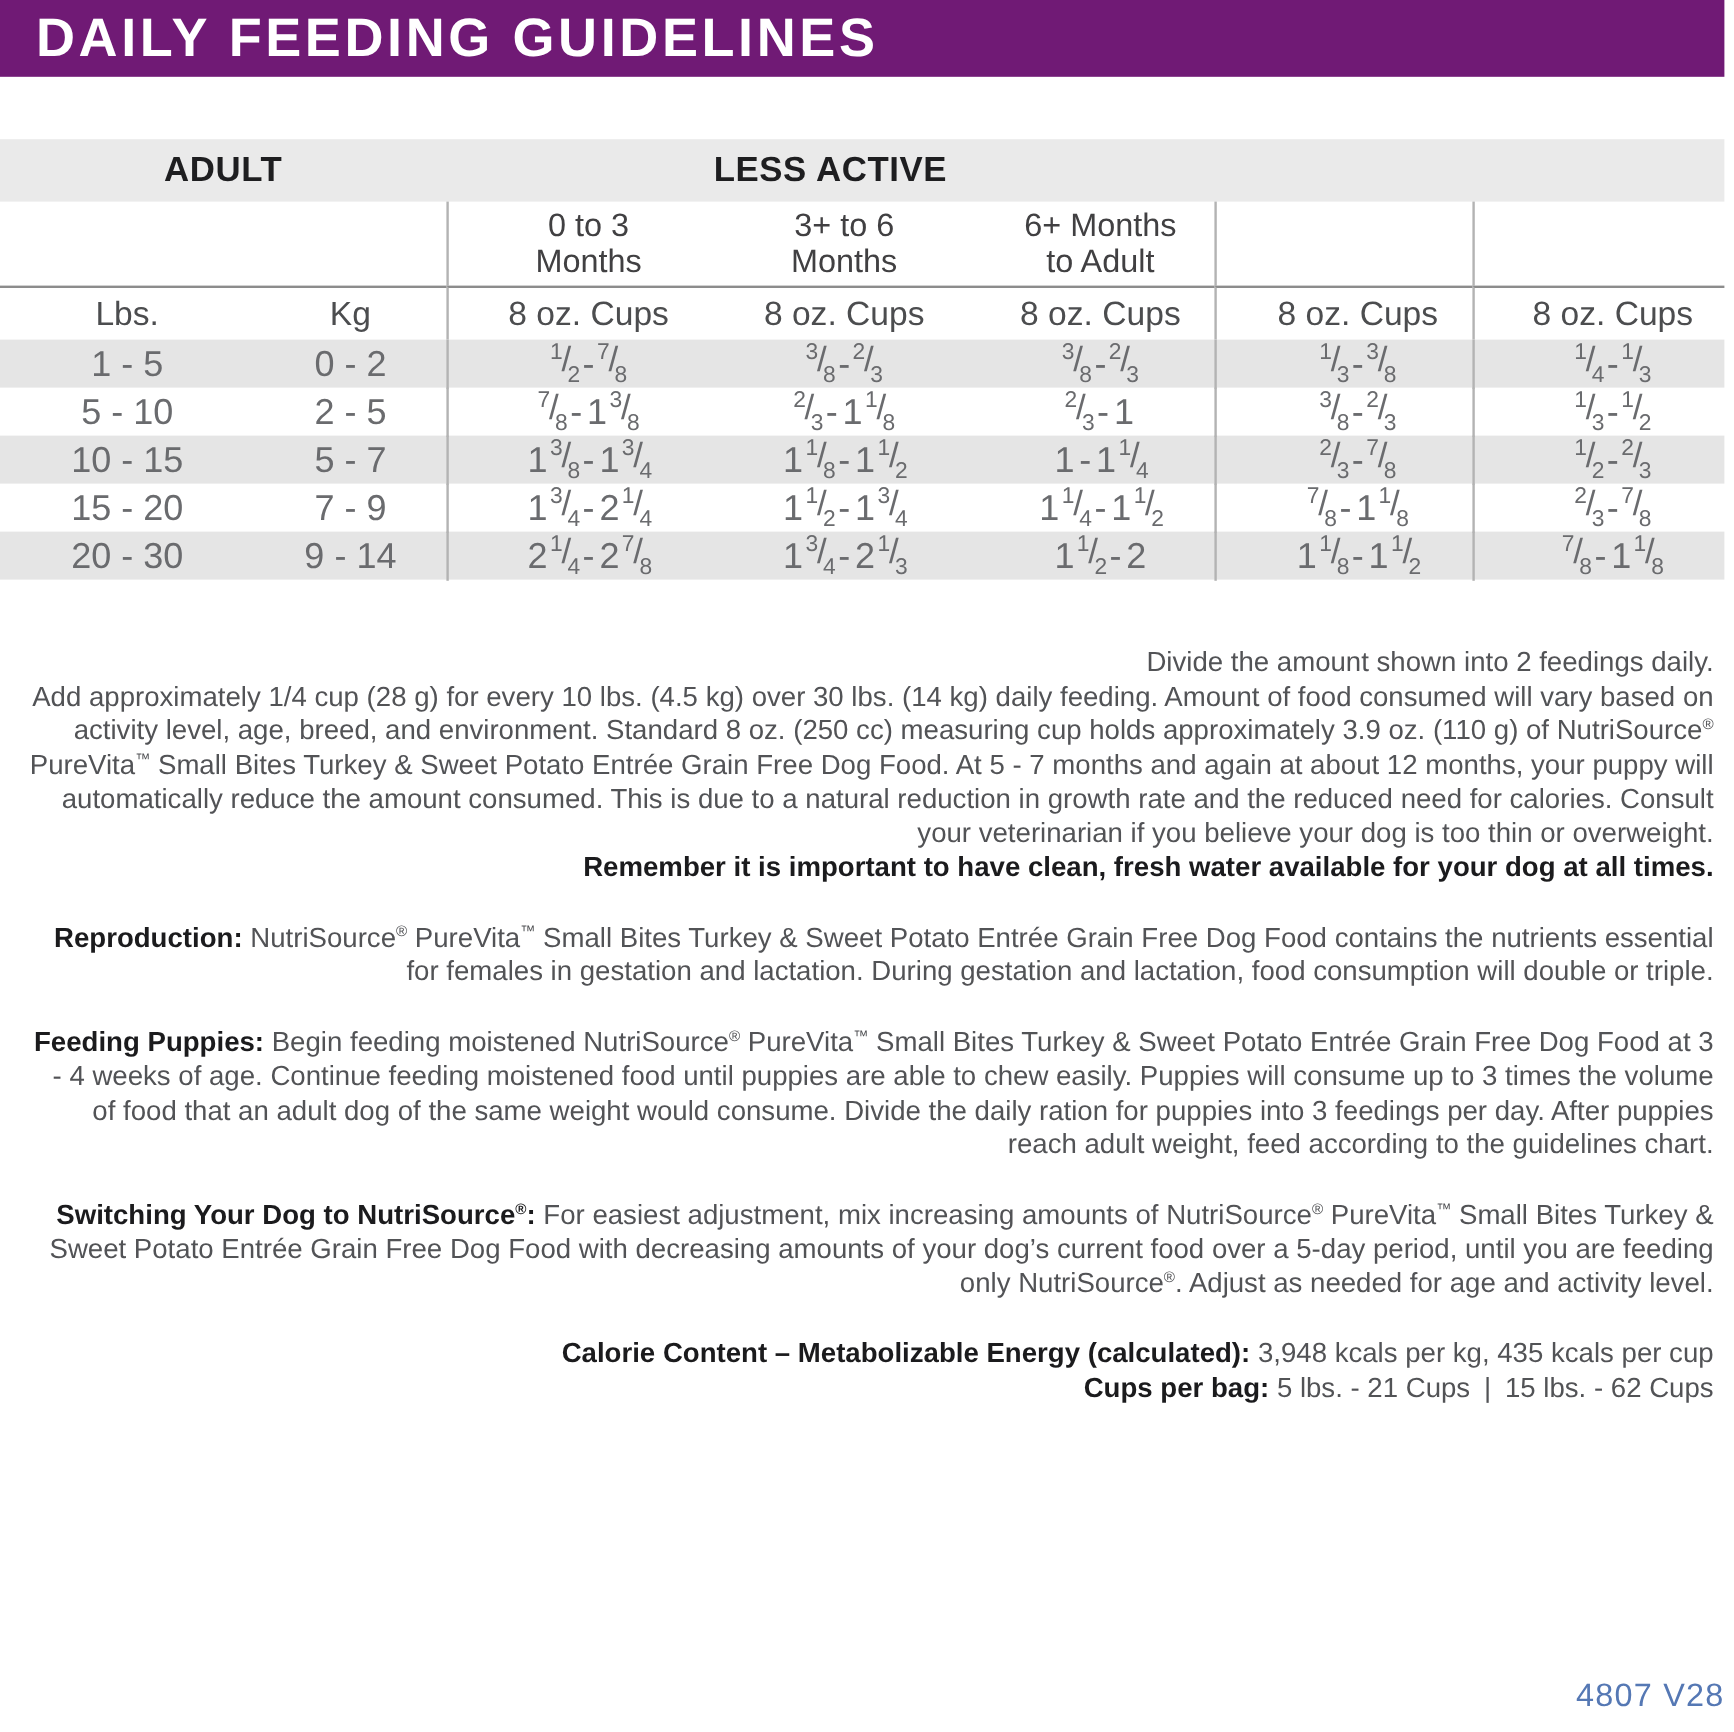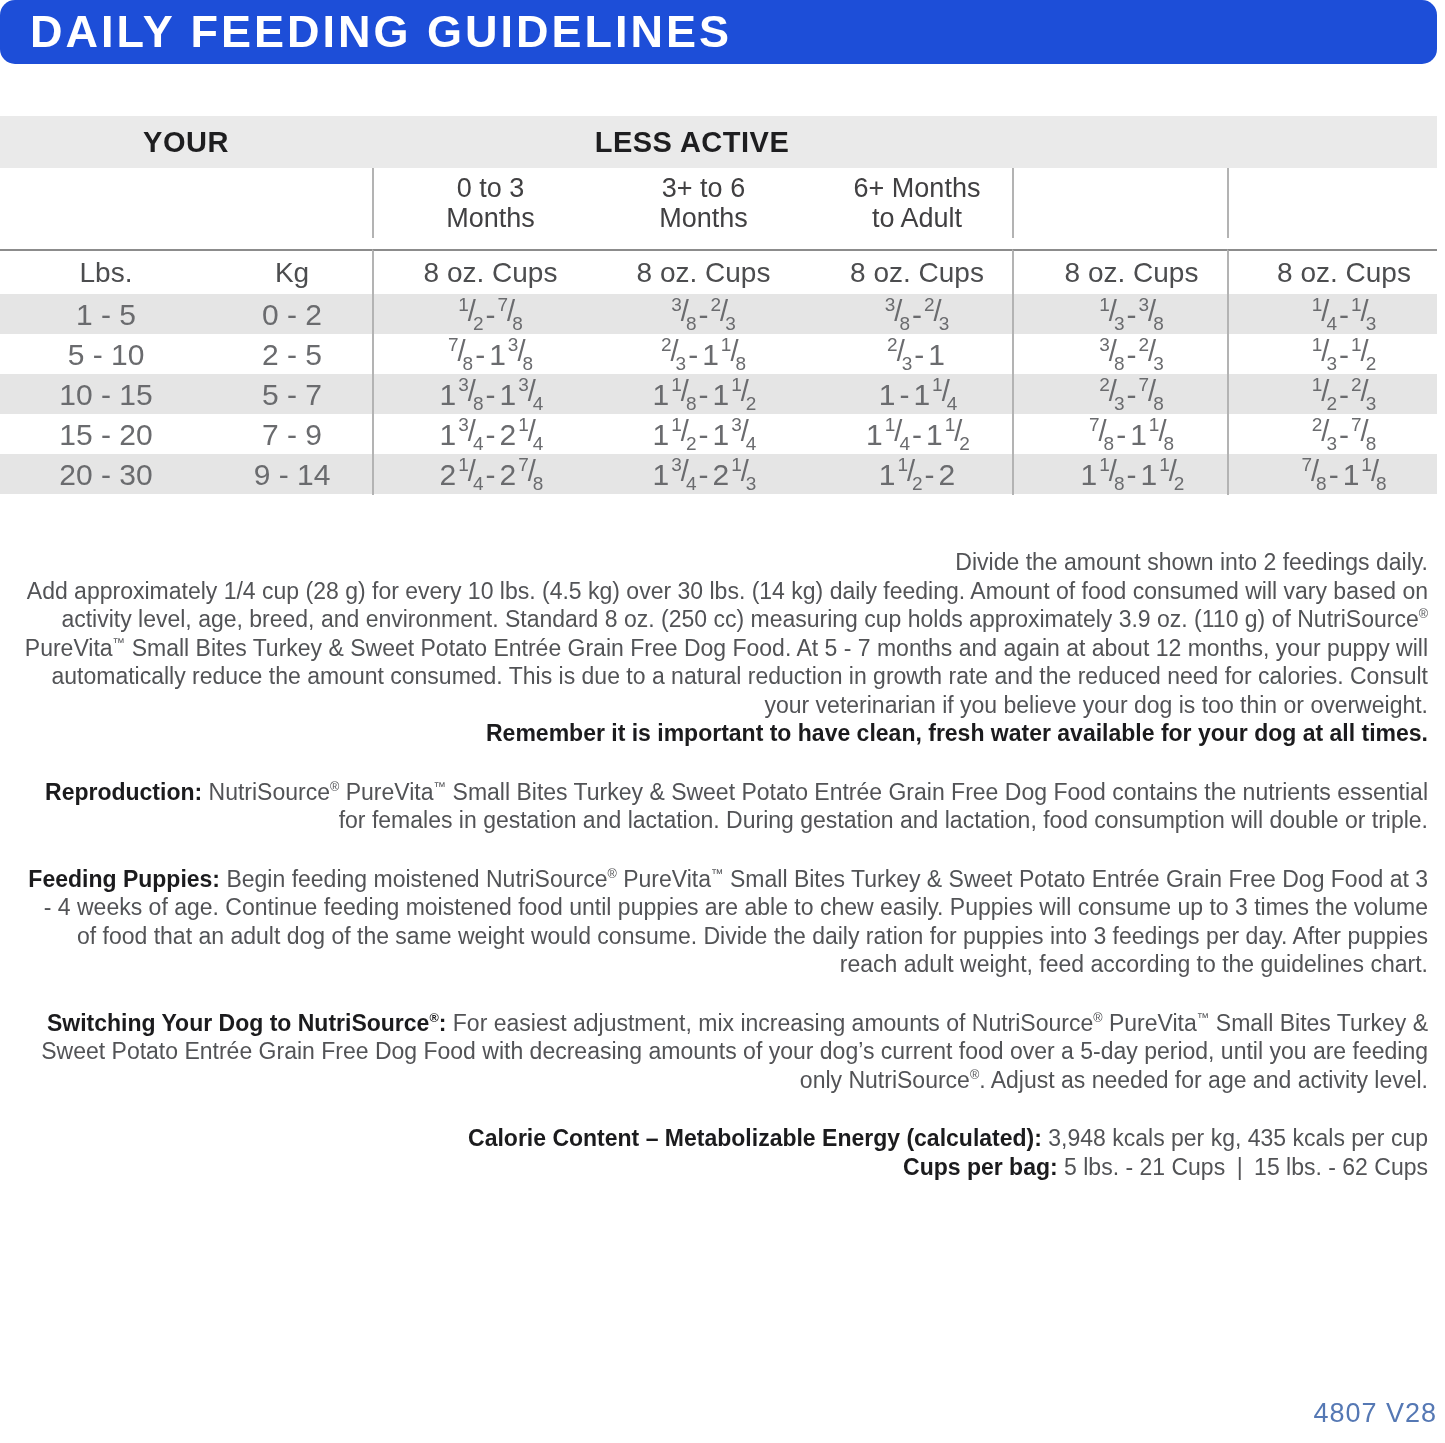--- a/index.html
+++ b/index.html
@@ -4,39 +4,39 @@
 <style>
   html,body{margin:0;padding:0;background:#ffffff;}
   body{
     width:1445px;height:1443px;position:relative;
     font-family:"Liberation Sans", sans-serif;
     -webkit-font-smoothing:antialiased;
     color:#525356;
   }
   
   .banner{
-    width:1437px;height:64px;background:#1d4ed8;
-    display:flex;align-items:center;border-radius:15px;
+    width:1437px;height:64px;background:#701a75;
+    display:flex;align-items:center;
   }
   .banner-title{
     color:#ffffff;font-weight:bold;font-size:45px;letter-spacing:3px;
     padding-left:30px;white-space:nowrap;
   }
   
   .table-wrap{margin-top:52px;width:1437px;}
   .grow{display:grid;grid-template-columns:372px 640px 215px 210px;width:1437px;
         height:52px;background:#eaeaea;}
   .grow .gc{display:flex;align-items:center;justify-content:center;
         font-weight:bold;font-size:29px;color:#1e1e20;letter-spacing:0.5px;white-space:nowrap;}
   .row{display:grid;grid-template-columns:190px 182px 213px 215px 212px 215px 210px;width:1437px;}
   .c{display:flex;align-items:center;justify-content:center;text-align:center;padding-left:22px;}
   .bl{border-left:2px solid #b3b3b3;}
   .months-row{height:70px;}
   .months-row .c{font-size:27px;color:#414042;line-height:1.12;}
-  .unit-row{height:45px;margin-top:11px;}
+  .unit-row{height:45px;}
   .unit-row .c{border-top:2px solid #8c8c8c;font-size:28px;color:#4c4d4f;white-space:nowrap;}
   .data-row{height:40px;}
   .data-row.odd{background:#e5e5e5;}
   .data-row .c{font-size:30px;color:#6a6b6e;white-space:nowrap;}
   
   .fr{display:inline-block;}
   .fr .nu{font-size:19px;vertical-align:10px;}
   .fr .sl{font-size:29px;margin:0 -2px 0 -1px;}
   .fr .de{font-size:19px;vertical-align:-9px;margin-left:-1px;}
   .tk{margin:0 2px;}
@@ -56,21 +56,21 @@
 </head>
 <body>
 
 <div class="banner">
   <div class="banner-title">DAILY FEEDING GUIDELINES</div>
 </div>
 
 <div class="table-wrap">
 
   <div class="grow">
-    <div class="gc">YOUR</div>
+    <div class="gc">ADULT</div>
     <div class="gc">LESS ACTIVE</div>
   </div>
 
   <div class="row months-row">
     <div class="c"></div>
     <div class="c"></div>
     <div class="c bl">
       <span><span>0 to 3</span><br><span>Months</span></span>
     </div>
     <div class="c">

